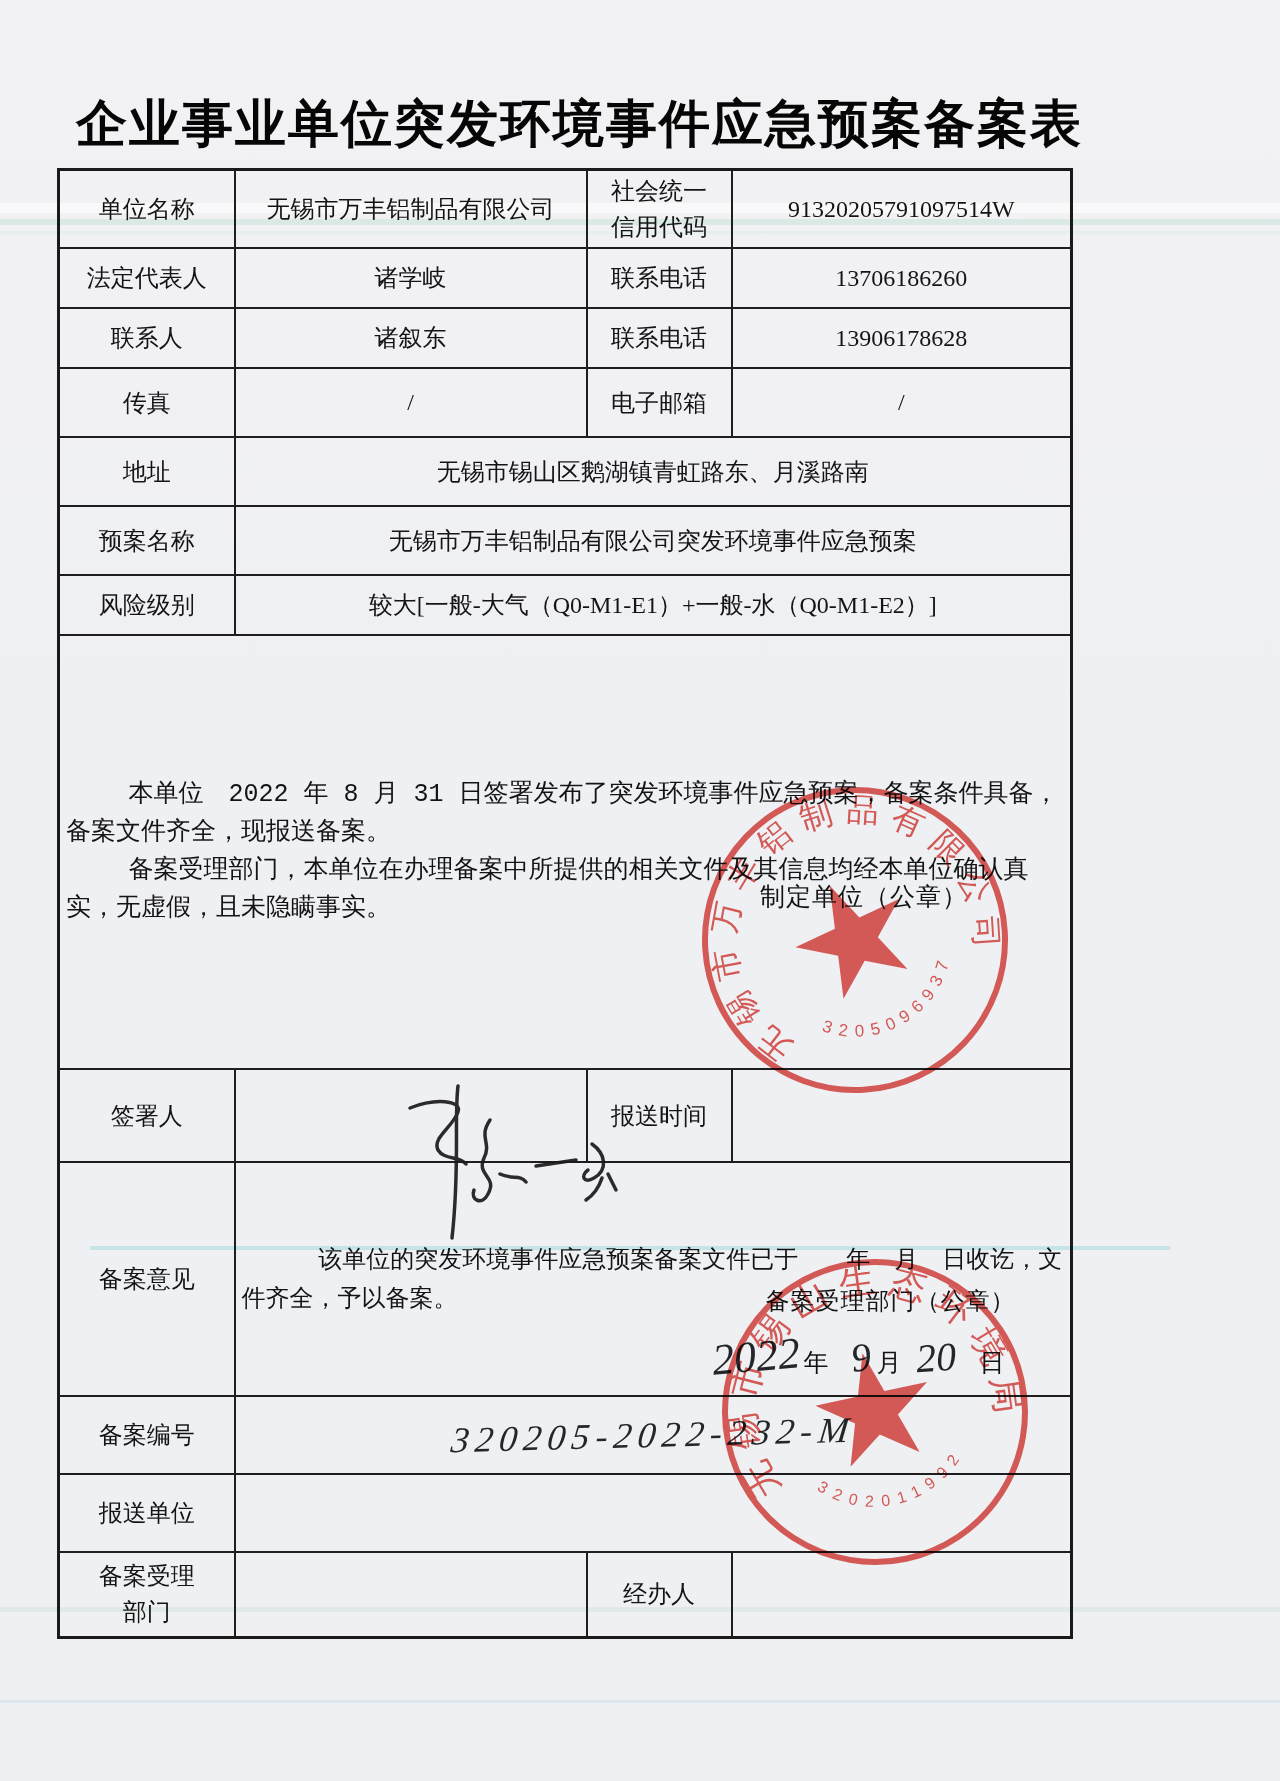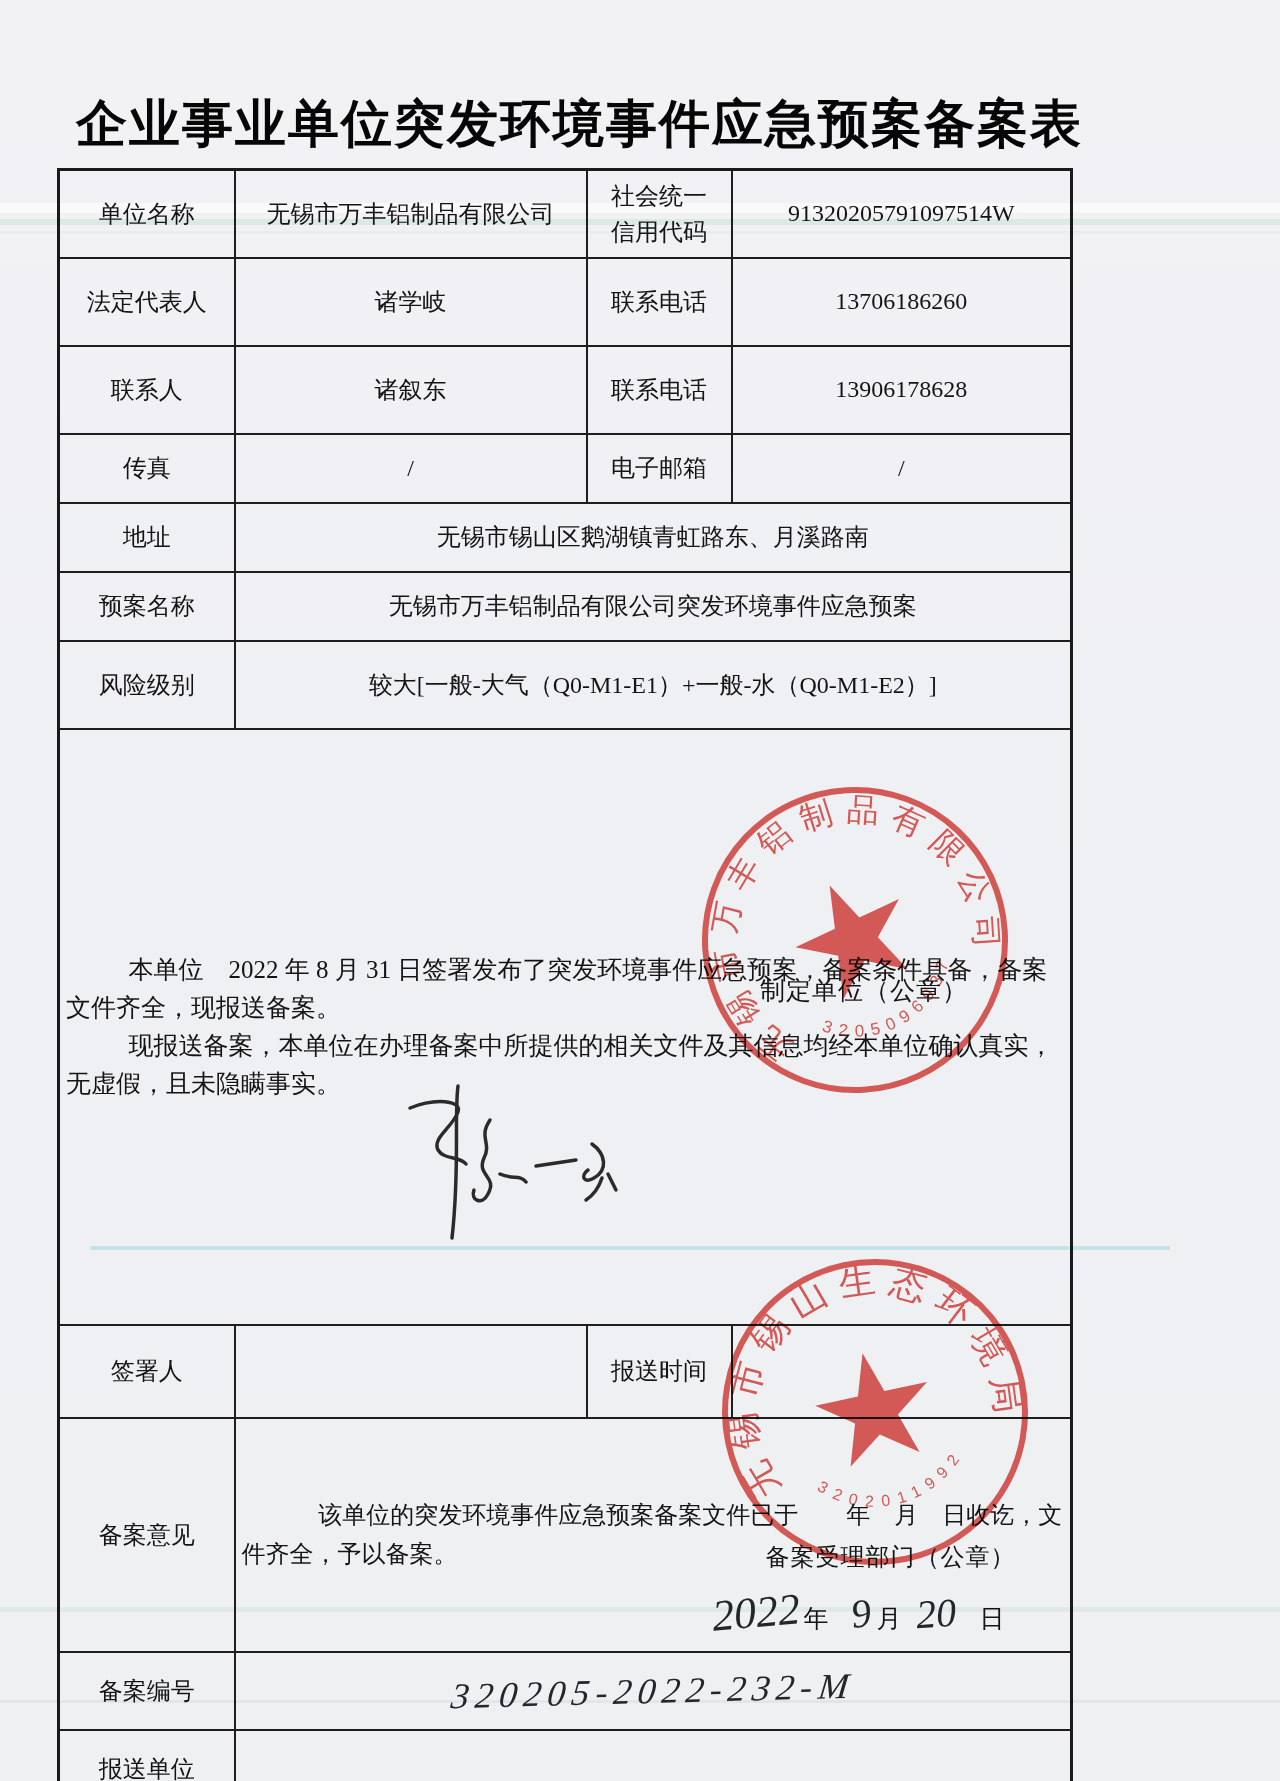--- a/index.html
+++ b/index.html
@@ -23,22 +23,22 @@
     border-collapse:collapse;table-layout:fixed;
     font-size:24px;
   }
   table.form td{
     border:2px solid #1e1e1e;
     text-align:center;vertical-align:middle;
     padding:2px 6px;overflow:visible;
   }
   table.form{border:3px solid #1a1a1a;padding-left:28px;}
   col.c1{width:176px;} col.c2{width:352px;} col.c3{width:145px;} col.c4{width:340px;}
-  tr.h70{height:88px;} tr.h69{height:69px;}
-  tr.hdecl{height:596px;} tr.hsign{height:93px;} tr.hop{height:234px;}
+  tr.h70{height:60px;} tr.h69{height:69px;}
+  tr.hdecl{height:434px;font-family:Liberation Mono, monospace;} tr.hsign{height:93px;} tr.hop{height:234px;}
   tr.hnum{height:78px;} tr.hsub{height:78px;} tr.hlast{height:85px;}
   .wrap4{display:inline-block;width:104px;line-height:1.5;}
   td.decl-cell{text-align:left;vertical-align:top;padding:30px 22px 0 24px;position:relative;}
   .decl{margin:0;font-size:25px;line-height:38px;text-indent:2.5em;text-align:left;}
   .decl-caption{position:absolute;left:700px;top:244px;font-size:25px;letter-spacing:1px;}
   td.op-cell{text-align:left;vertical-align:top;padding:8px 14px 0 14px;position:relative;}
   .op-text{margin:0;font-size:24px;line-height:39px;text-indent:3.2em;text-align:left;}
   .op-caption{position:absolute;left:530px;top:122px;font-size:24px;letter-spacing:1px;}
   .op-date{position:absolute;left:476px;top:168px;display:flex;align-items:baseline;color:#141414;}
   .op-date .printed{font-size:25px;}
@@ -124,21 +124,21 @@
     </tr>
 
     <tr class="h70">
       <td>风险级别</td>
       <td colspan="3">较大[一般-大气（Q0-M1-E1）+一般-水（Q0-M1-E2）]</td>
     </tr>
 
     <tr class="hdecl">
       <td colspan="4" class="decl-cell">
         <p class="decl">本单位　2022 年 8 月 31 日签署发布了突发环境事件应急预案，备案条件具备，备案文件齐全，现报送备案。</p>
-        <p class="decl">现报送备案，本单位在办理备案中所提供的相关文件及其信息均经本单位确认真实，无虚假，且未隐瞒事实。</p>
+        <p class="decl">备案受理部门，本单位在办理备案中所提供的相关文件及其信息均经本单位确认真实，无虚假，且未隐瞒事实。</p>
         <div class="decl-caption">制定单位（公章）</div>
       </td>
     </tr>
 
     <tr class="hsign">
       <td>签署人</td>
       <td></td>
       <td>报送时间</td>
       <td></td>
     </tr>

